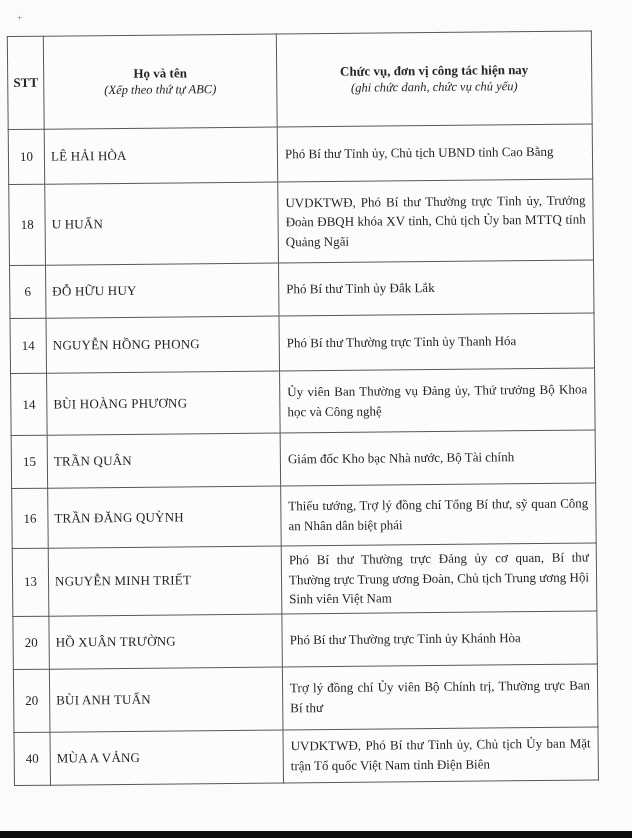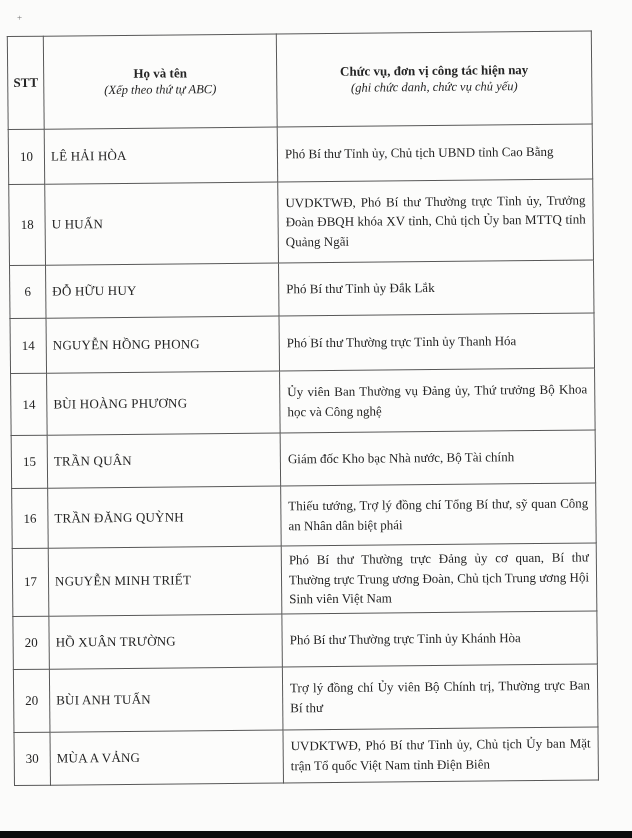--- a/index.html
+++ b/index.html
@@ -174,36 +174,36 @@
           <td class="cell-stt">15</td>
           <td class="cell-name">TRẦN QUÂN</td>
           <td class="cell-pos">Giám đốc Kho bạc Nhà nước, Bộ Tài chính</td>
         </tr>
         <tr>
           <td class="cell-stt">16</td>
           <td class="cell-name">TRẦN ĐĂNG QUỲNH</td>
           <td class="cell-pos">Thiếu tướng, Trợ lý đồng chí Tổng Bí thư, sỹ quan Công an Nhân dân biệt phái</td>
         </tr>
         <tr>
-          <td class="cell-stt">17</td>
+          <td class="cell-stt">13</td>
           <td class="cell-name">NGUYỄN MINH TRIẾT</td>
           <td class="cell-pos">Phó Bí thư Thường trực Đảng ủy cơ quan, Bí thư Thường trực Trung ương Đoàn, Chủ tịch Trung ương Hội Sinh viên Việt Nam</td>
         </tr>
         <tr>
           <td class="cell-stt">20</td>
           <td class="cell-name">HỒ XUÂN TRƯỜNG</td>
           <td class="cell-pos">Phó Bí thư Thường trực Tỉnh ủy Khánh Hòa</td>
         </tr>
         <tr>
           <td class="cell-stt">20</td>
           <td class="cell-name">BÙI ANH TUẤN</td>
           <td class="cell-pos">Trợ lý đồng chí Ủy viên Bộ Chính trị, Thường trực Ban Bí thư</td>
         </tr>
         <tr>
-          <td class="cell-stt">30</td>
+          <td class="cell-stt">40</td>
           <td class="cell-name">MÙA A VẢNG</td>
           <td class="cell-pos">UVDKTWĐ, Phó Bí thư Tỉnh ủy, Chủ tịch Ủy ban Mặt trận Tổ quốc Việt Nam tỉnh Điện Biên</td>
         </tr>
       </tbody>
     </table>
   </div>
 
   <div class="bottom-bar"></div>
 </div>
 

